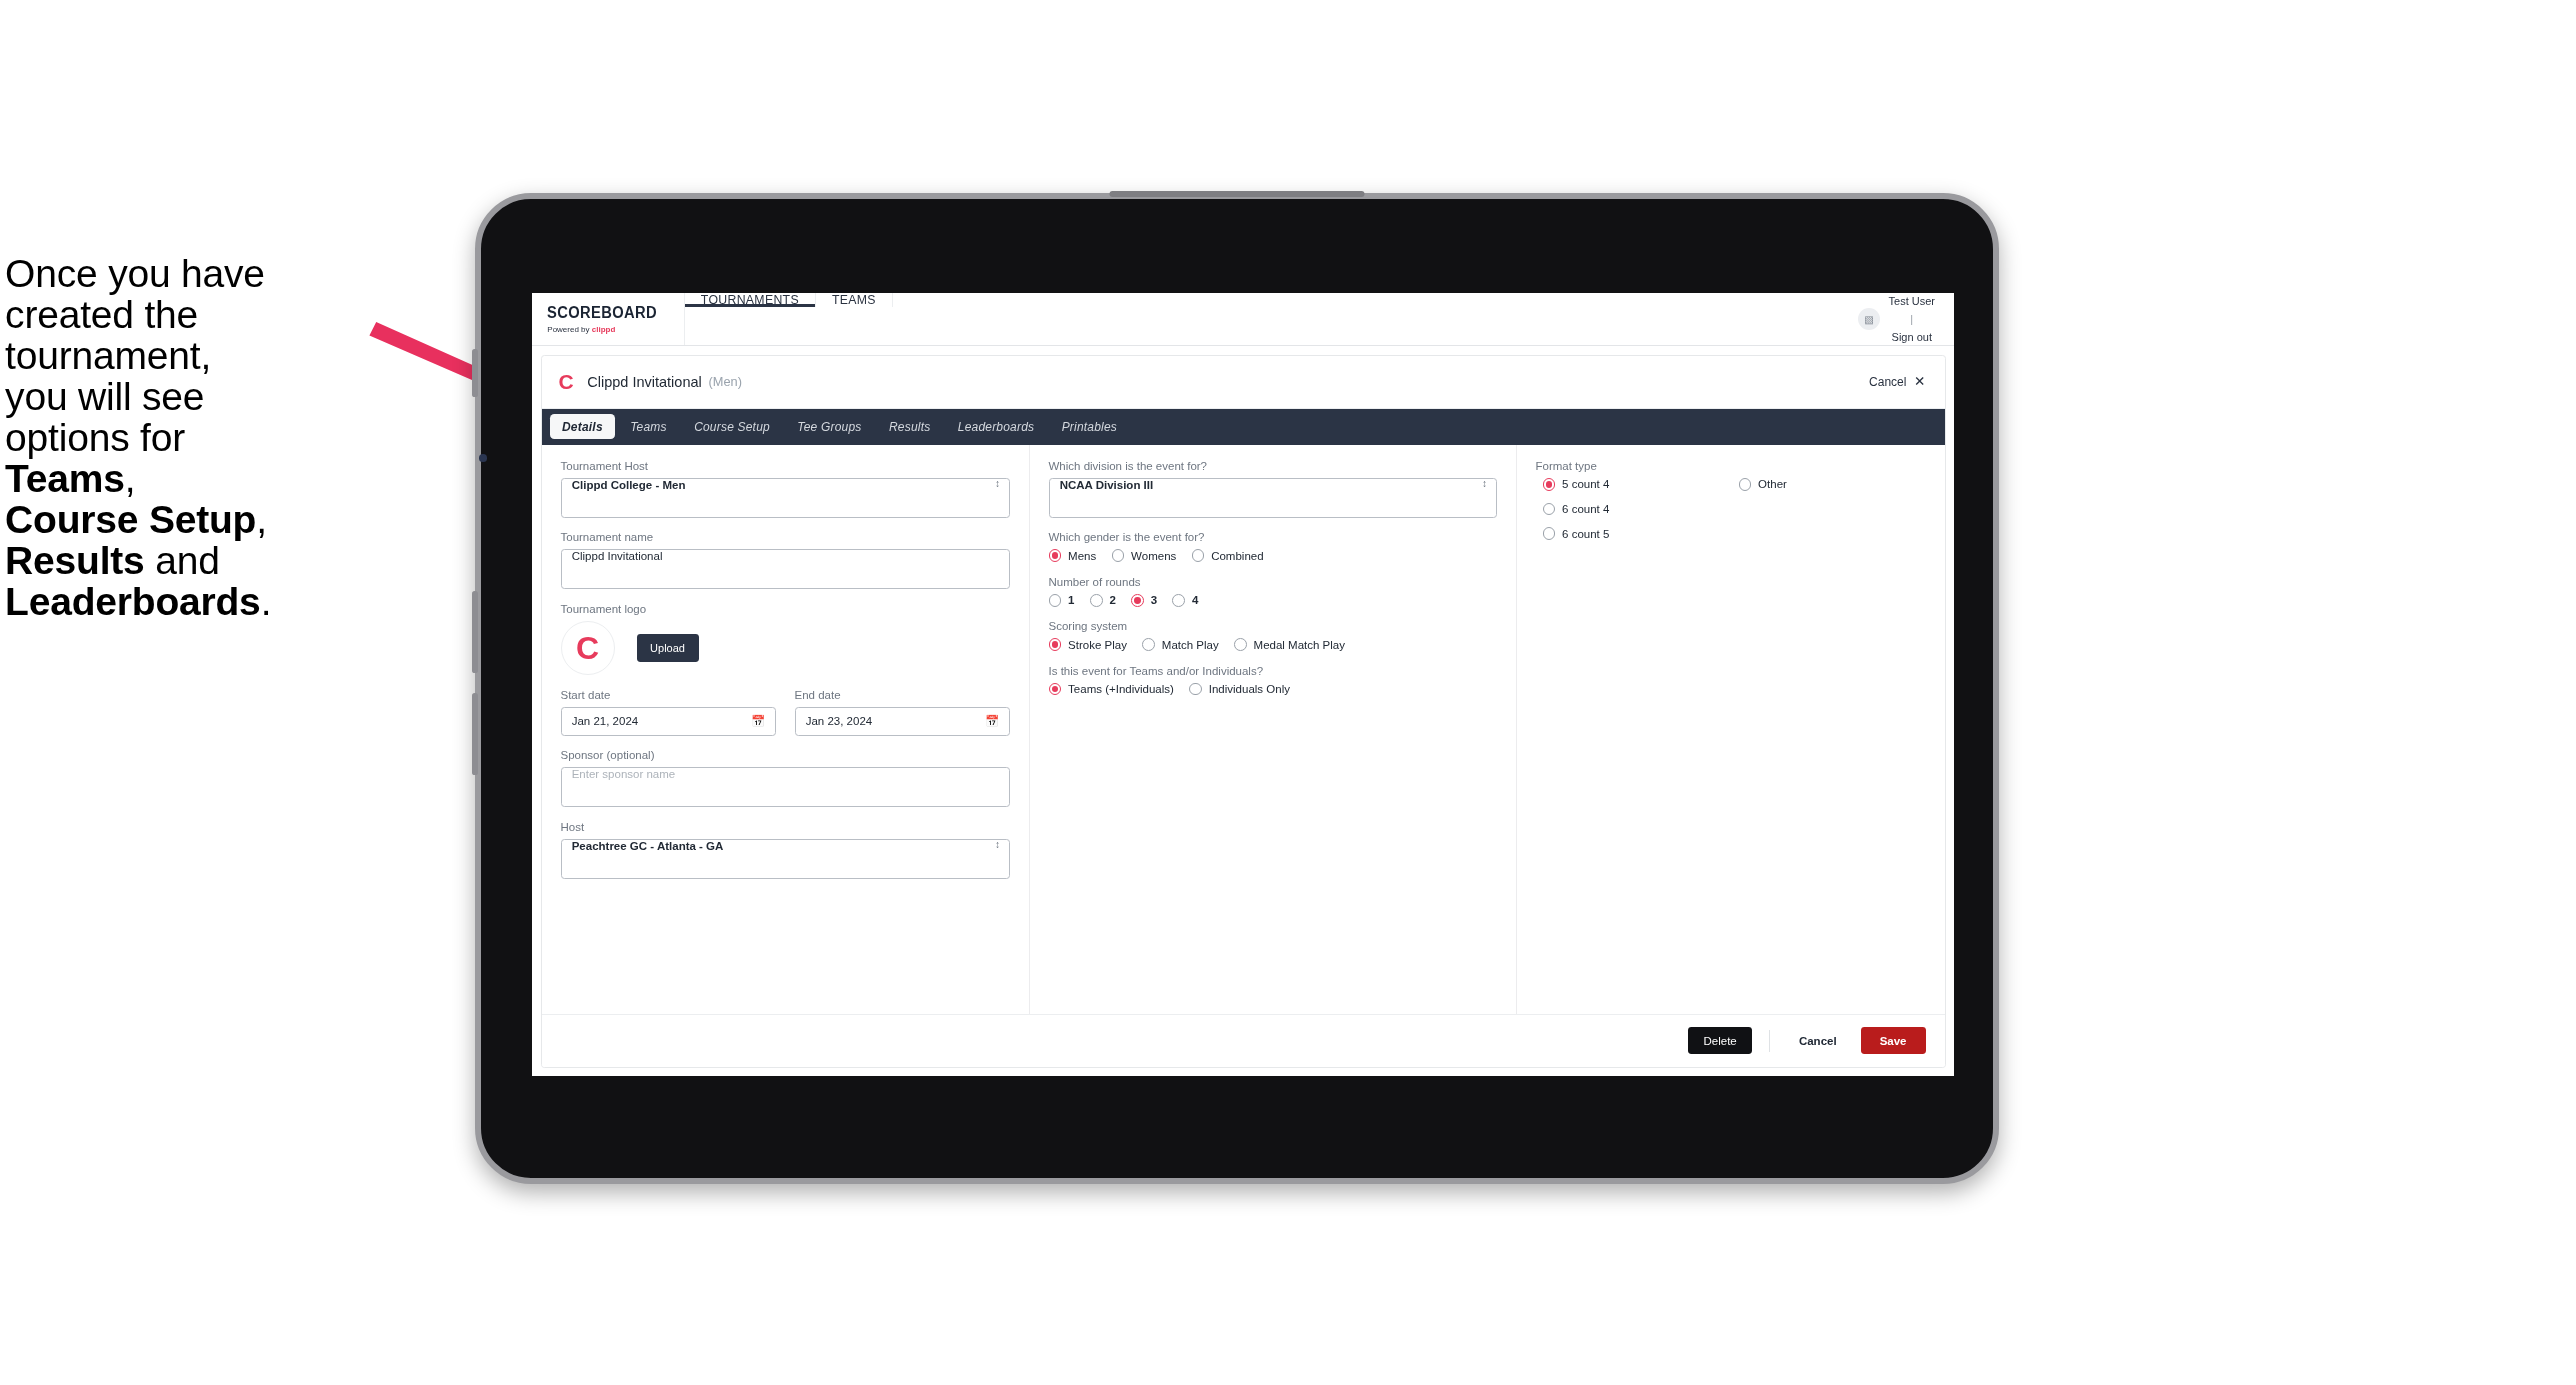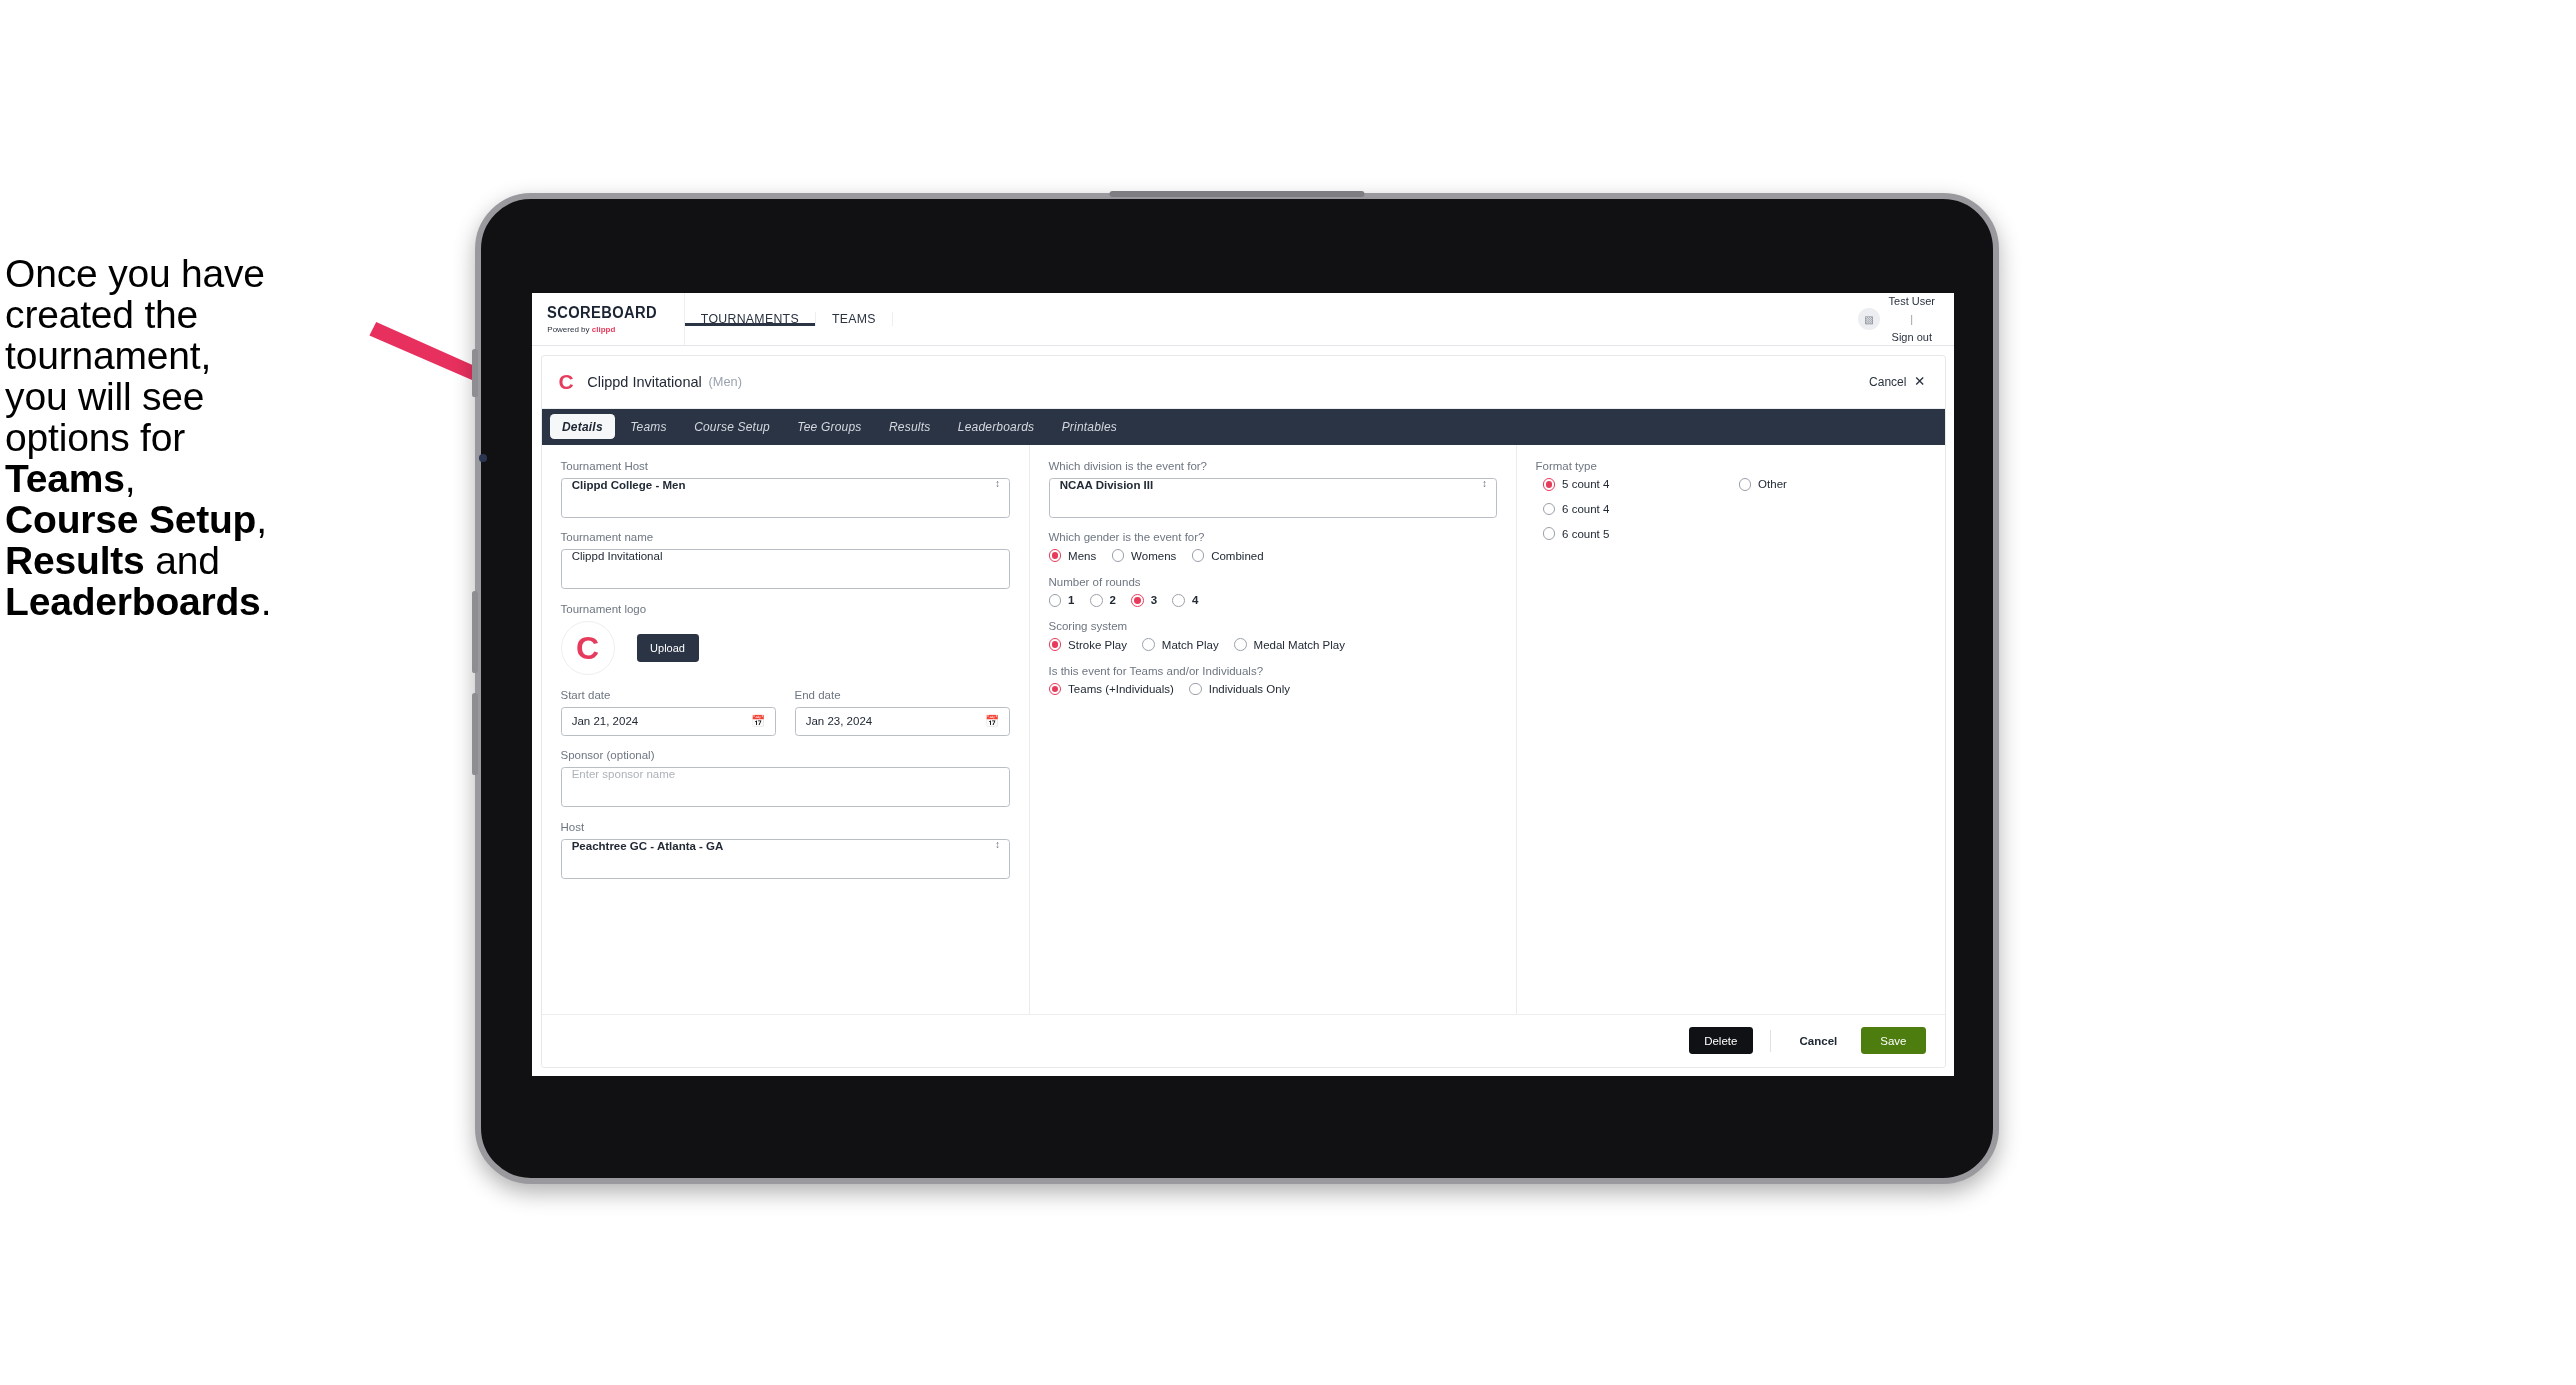--- a/index.html
+++ b/index.html
@@ -69,21 +69,21 @@
     border-right: 0.9px solid #eceef0;
   }
   .brand-title {
     font-size: 16px; font-weight: 700; letter-spacing: 0.4px;
     color: #1b2433; font-family: "Liberation Sans", sans-serif;
     transform: scaleX(0.92); transform-origin: left center;
   }
   .brand-sub { font-size: 8px; color:#2b3240; margin-top:2.6px; }
   .brand-sub .pink { color:#e73b5c; font-weight:700; }
 
-  .nav-tabs { display:flex; align-items:center; }
+  .nav-tabs { display:flex; align-items:flex-start; }
   .nav-tab {
     display:flex; align-items:center; padding: 0 16px;
     font-size: 12.3px; color:#2a3240; letter-spacing:0.3px;
     border-right: 0.9px solid #eceef0;
     cursor: pointer; position: relative;
   }
   .nav-tab.active::after {
     content:""; position:absolute; left:0; right:0; bottom:0;
     height:2.6px; background:#2b3445;
   }
@@ -207,21 +207,21 @@
   
   .card-foot {
     height: 53px; border-top: 0.9px solid #eceef0;
     display:flex; align-items:center; justify-content:flex-end;
     gap: 0; padding-right: 19px; background:#fff;
   }
   .btn { font-size: 11.5px; border-radius:3.4px; cursor:pointer; }
   .btn-delete { background:#101114; color:#fff; padding: 7.7px 15.3px; }
   .foot-sep { width:0.9px; height:22px; background:#dfe2e5; margin: 0 17px; }
   .btn-cancel { color:#202835; padding: 7.7px 12px; font-weight:600; }
-  .btn-save { background:#4d7c0f; color:#fff; padding: 7.7px 19px; margin-left: 12px; font-weight:400; }
+  .btn-save { background:#b91c1c; color:#fff; padding: 7.7px 19px; margin-left: 12px; font-weight:700; }
 </style>
 </head>
 <body>
 
 <div class="stage">
 
   <div class="annotation">
     <div>Once you have</div>
     <div>created the</div>
     <div>tournament,</div>

